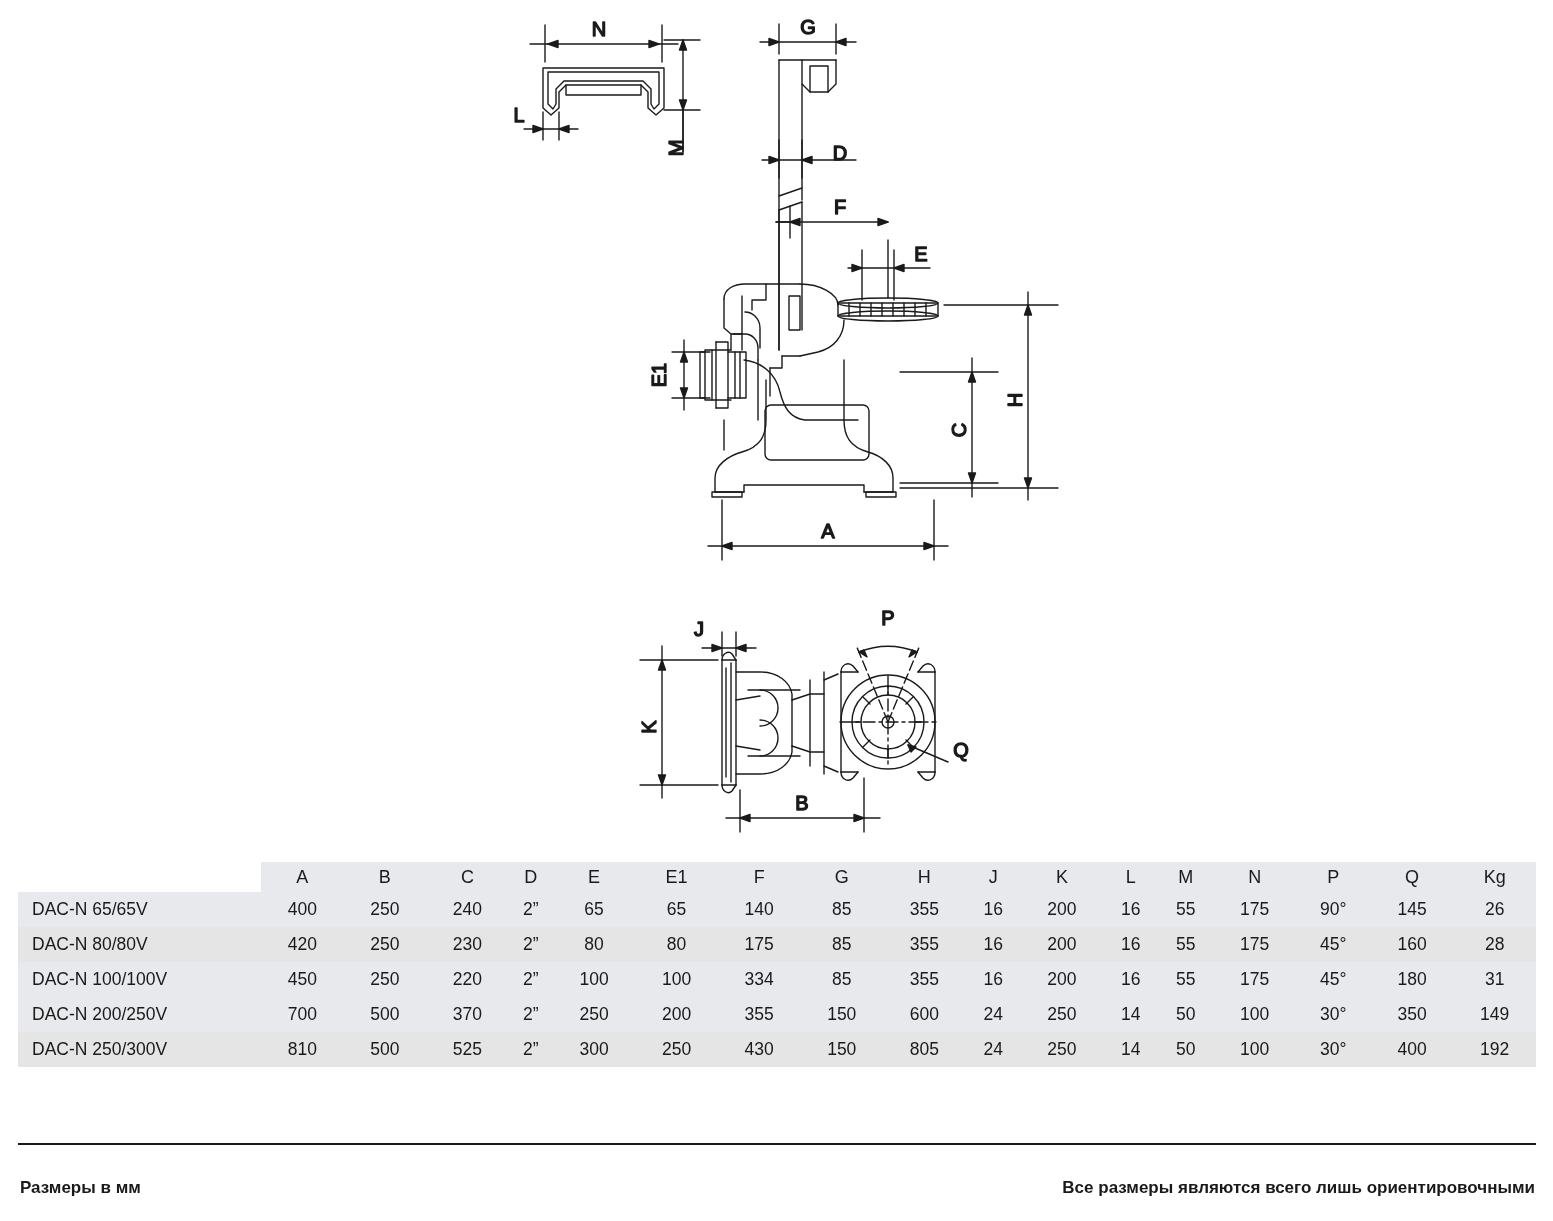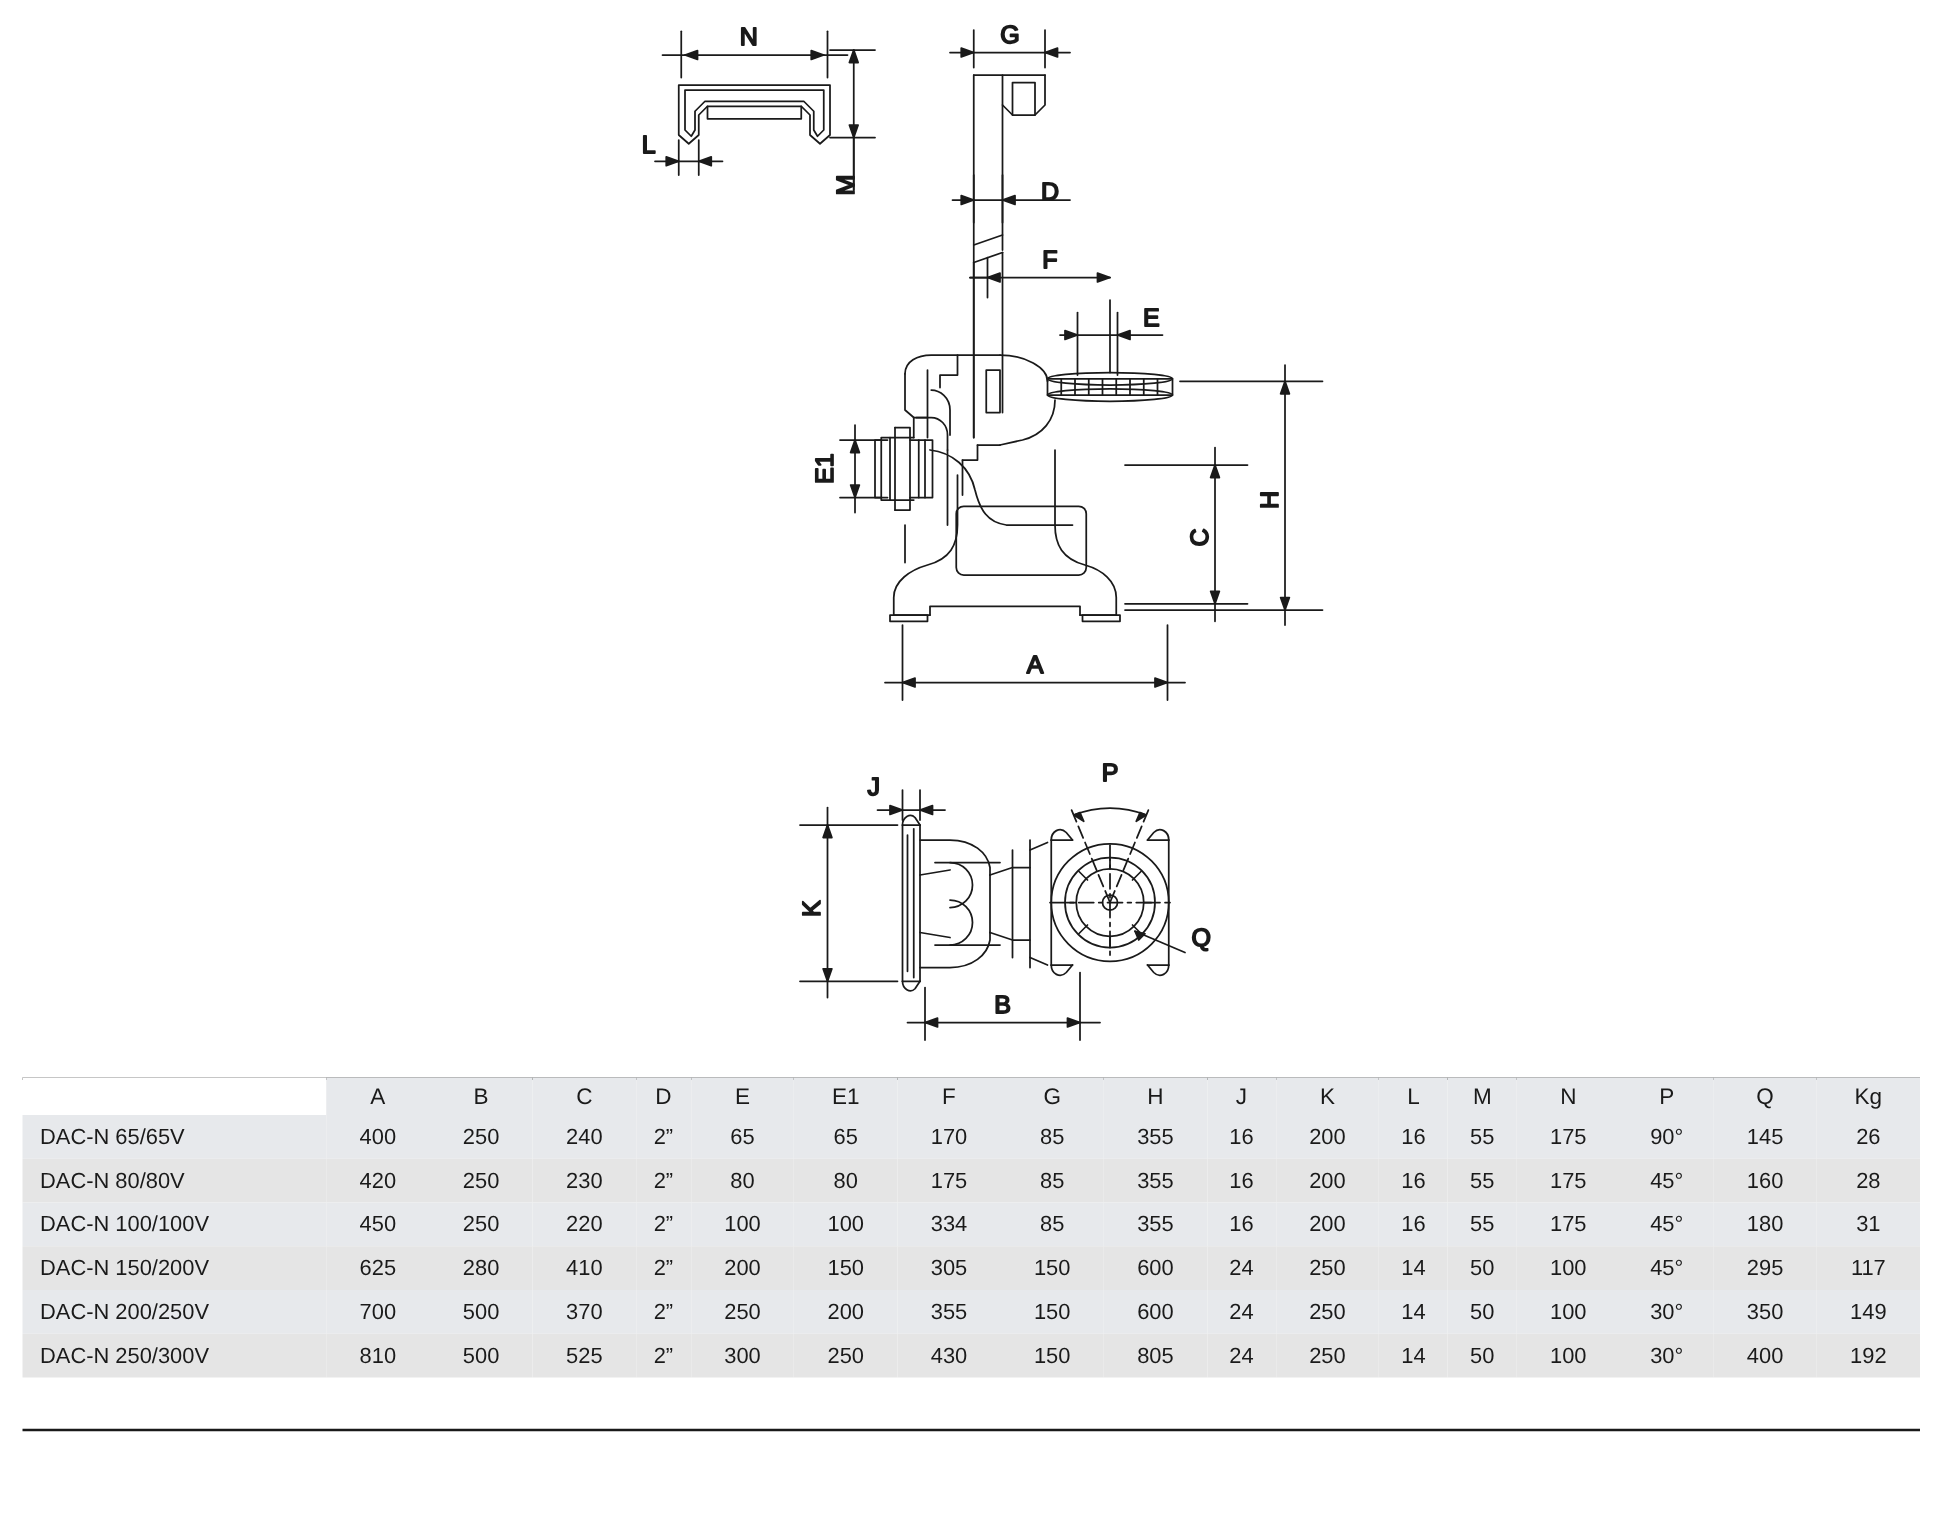--- a/index.html
+++ b/index.html
@@ -392,21 +392,21 @@
       </thead>
       <tbody id="specs-body">
           <tr class="odd">
             <td class="model">DAC-N 65/65V</td>
             <td>400</td>
             <td>250</td>
             <td>240</td>
             <td>2”</td>
             <td>65</td>
             <td>65</td>
-            <td>170</td>
+            <td>140</td>
             <td>85</td>
             <td>355</td>
             <td>16</td>
             <td>200</td>
             <td>16</td>
             <td>55</td>
             <td>175</td>
             <td>90°</td>
             <td>145</td>
             <td>26</td>
@@ -444,40 +444,20 @@
             <td>355</td>
             <td>16</td>
             <td>200</td>
             <td>16</td>
             <td>55</td>
             <td>175</td>
             <td>45°</td>
             <td>180</td>
             <td>31</td>
           </tr>
-          <tr class="even">
-            <td class="model">DAC-N 150/200V</td>
-            <td>625</td>
-            <td>280</td>
-            <td>410</td>
-            <td>2”</td>
-            <td>200</td>
-            <td>150</td>
-            <td>305</td>
-            <td>150</td>
-            <td>600</td>
-            <td>24</td>
-            <td>250</td>
-            <td>14</td>
-            <td>50</td>
-            <td>100</td>
-            <td>45°</td>
-            <td>295</td>
-            <td>117</td>
-          </tr>
           <tr class="odd">
             <td class="model">DAC-N 200/250V</td>
             <td>700</td>
             <td>500</td>
             <td>370</td>
             <td>2”</td>
             <td>250</td>
             <td>200</td>
             <td>355</td>
             <td>150</td>
@@ -509,14 +489,18 @@
             <td>100</td>
             <td>30°</td>
             <td>400</td>
             <td>192</td>
           </tr>
         </tbody>
     </table>
   </div>
   <div class="divider-bottom" style="top:1143px"></div>
 
+  <div class="footer">
+    <div class="left">Размеры в мм</div>
+    <div class="right">Все размеры являются всего лишь ориентировочными</div>
+  </div>
 
 </div>
 
 </body></html>

